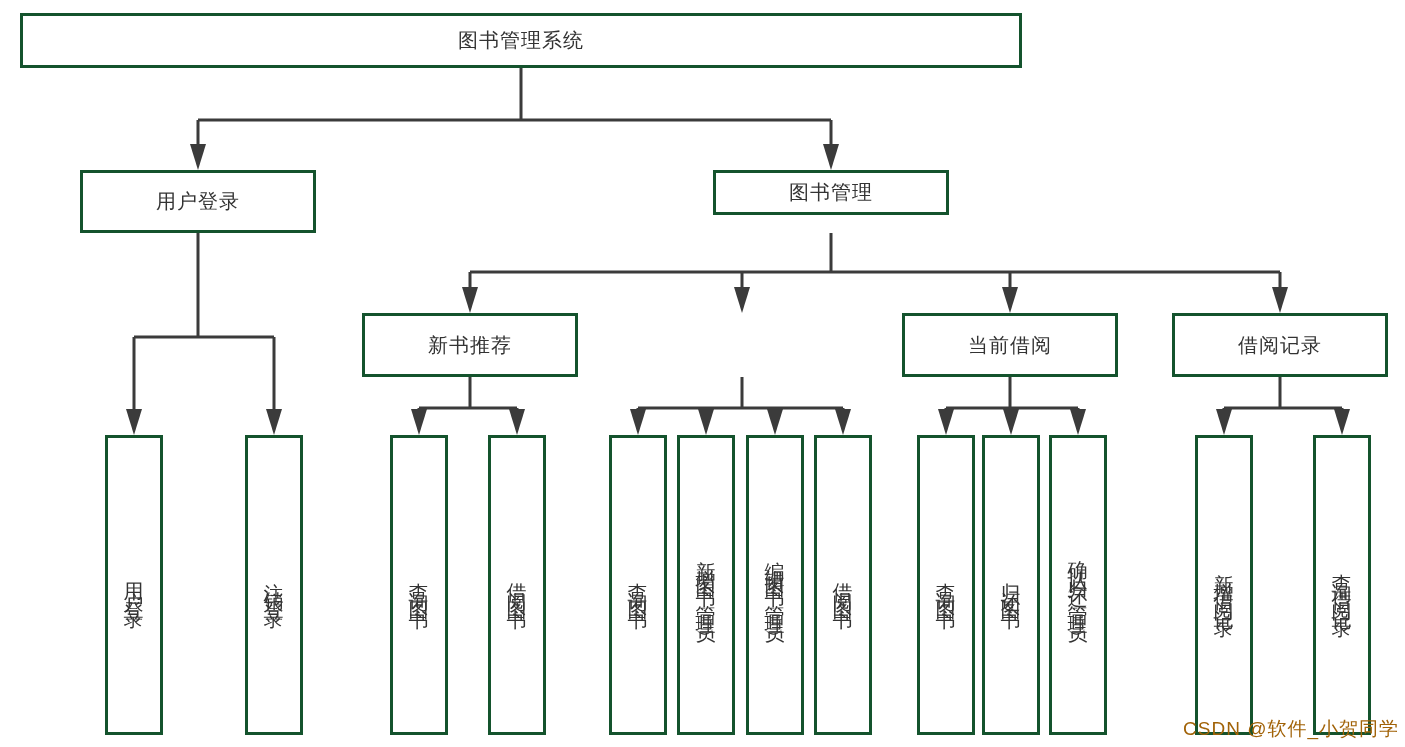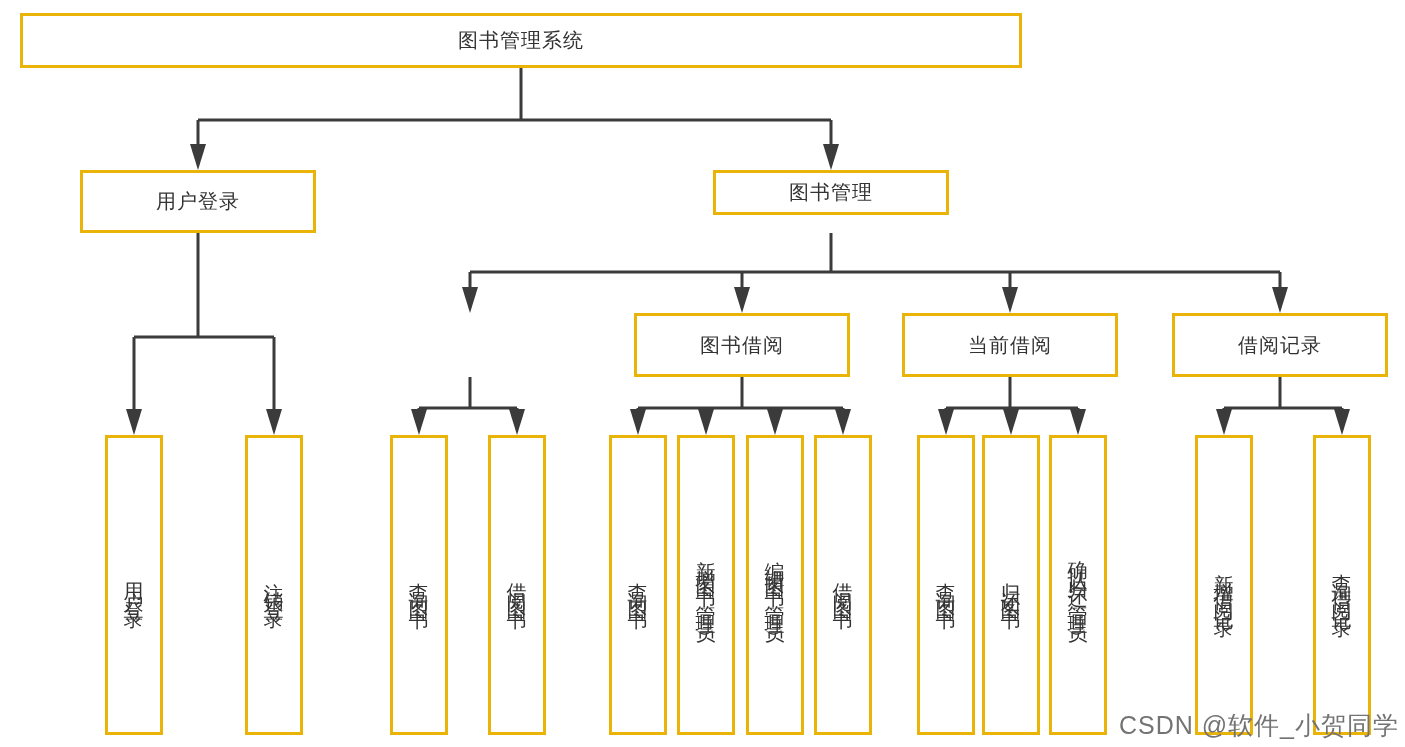--- a/index.html
+++ b/index.html
@@ -4,32 +4,32 @@
 <style>
   html,body{margin:0;padding:0;background:#ffffff;}
   body{
     width:1405px;height:747px;position:relative;overflow:hidden;
     font-family:"Liberation Sans","DejaVu Sans",sans-serif;
   }
   .stage{position:absolute;inset:0;width:1405px;height:747px;}
   svg.wires{position:absolute;left:0;top:0;pointer-events:none;}
   .node{
     position:absolute;box-sizing:border-box;
-    border:3px solid #eab308;background:#ffffff;
+    border:3px solid #14532d;background:#ffffff;
     display:flex;align-items:center;justify-content:center;
     color:#333333;font-size:20px;letter-spacing:1px;
   }
   .node.leaf{width:58px;height:300px;top:435px;}
   .leaf .vtext{
     writing-mode:vertical-rl;text-orientation:mixed;
     letter-spacing:9px;line-height:1;white-space:nowrap;
   }
   .watermark{
     position:absolute;right:6px;bottom:5px;
-    color:#737373;font-size:25px;letter-spacing:1px;
+    color:#a16207;font-size:19px;letter-spacing:1px;
     pointer-events:none;
   }
 </style>
 </head>
 <body>
 
 <div class="stage">
 
   <svg class="wires" width="1405" height="747" viewBox="0 0 1405 747">
     <g stroke="#3b3b3b" stroke-width="3" fill="none">
@@ -75,22 +75,22 @@
     <span>图书管理系统</span>
   </div>
 
   <div class="node" style="left:80px;top:170px;width:236px;height:63px;">
     <span>用户登录</span>
   </div>
   <div class="node" style="left:713px;top:170px;width:236px;height:45px;">
     <span>图书管理</span>
   </div>
 
-  <div class="node" style="left:634px;top:313px;width:216px;height:64px;">
-    <span>图书借阅</span>
+  <div class="node" style="left:362px;top:313px;width:216px;height:64px;">
+    <span>新书推荐</span>
   </div>
   <div class="node" style="left:1172px;top:313px;width:216px;height:64px;">
     <span>借阅记录</span>
   </div>
   <div class="node" style="left:902px;top:313px;width:216px;height:64px;">
     <span>当前借阅</span>
   </div>
 
   <div class="node leaf" style="left:105px;">
     <span class="vtext">用户登录</span>

